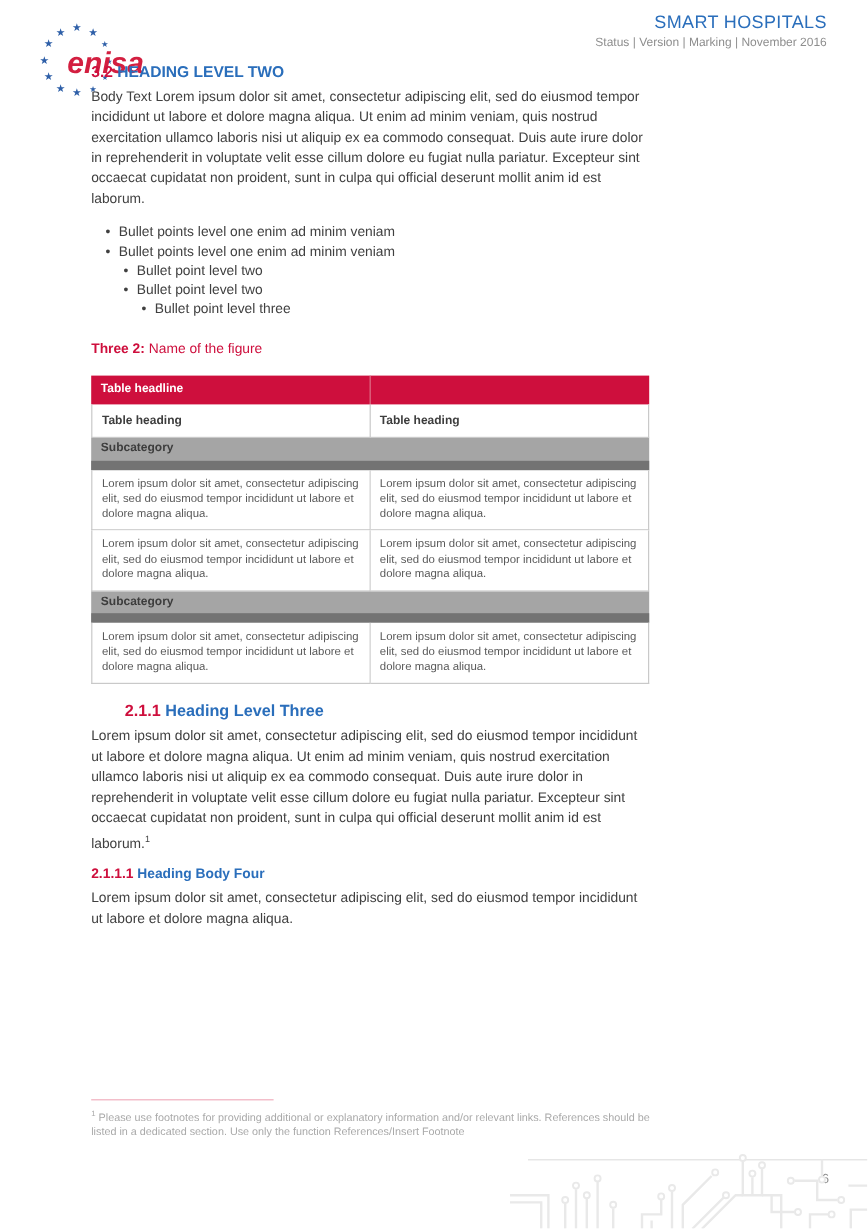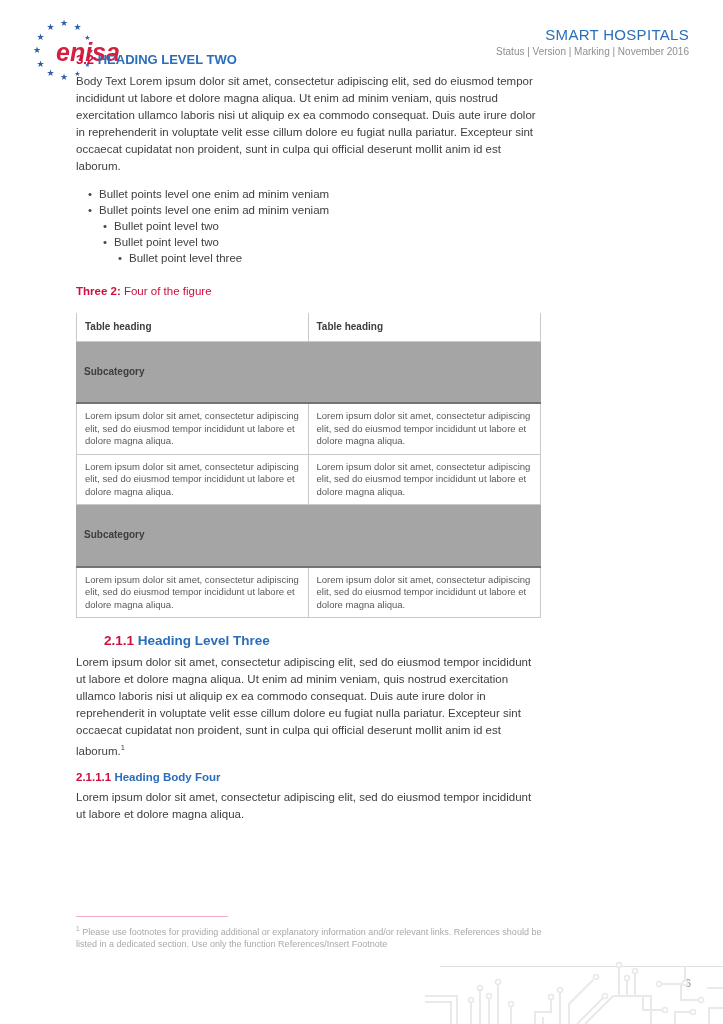--- a/index.html
+++ b/index.html
@@ -6,21 +6,21 @@
   .page {
     position:relative; width:723px; height:1024px; background:#fff;
     font-family:"Liberation Sans", sans-serif; color:#404040; overflow:hidden;
   }
 
   
   .logo { position:absolute; left:28px; top:12px; width:120px; height:80px; }
   .star { fill:var(--star-blue,#2E5FA8); }
   .logo-word { fill:var(--logo-red,#D31F40); font-family:"Liberation Sans",sans-serif;
                font-style:italic; font-weight:bold; font-size:25px; }
-  .header-right { position:absolute; right:34px; top:26px; text-align:right; }
+  .header-right { position:absolute; right:34px; top:10px; text-align:right; }
   .doc-title { font-size:15px; letter-spacing:.3px; color:var(--blue,#2A6EBB); }
   .doc-meta  { font-size:10px; color:#8E8E8E; margin-top:3px; }
 
   
   .content { position:absolute; left:76px; top:0; width:472px; }
   .h1 { margin:106px 0 0 0; font-size:29px; font-weight:400; letter-spacing:.5px;
         color:var(--red,#CE0F3D); }
   .h2 { margin-top:52px; font-size:13px; font-weight:bold; }
   .h3 { margin-top:15px; font-size:13.5px; font-weight:bold;margin-left:28px; }
   .h4 { margin-top:11px; font-size:11.5px; font-weight:bold; }
@@ -45,21 +45,21 @@
   table.doc-table { margin-top:16px; width:465px; border-collapse:separate; border-spacing:0;
                     font-size:9.5px; table-layout:fixed; }
   .doc-table td { vertical-align:top; padding:6px 8px; line-height:12.5px; color:#595959; }
   tr.r-headline td { background:var(--red,#CE0F3D); color:#fff; font-weight:bold;
                      font-size:10px; padding:6px 8px 5px 8px; }
   tr.r-headline td:first-child { border-right:1px solid #E0798E; }
   tr.r-heading td { font-weight:bold; color:#3D3D3D; font-size:10px; padding:8px 8px 7px 8px;
                     border-right:1px solid #C9C9C9; border-bottom:1px solid #C9C9C9; }
   tr.r-heading td:first-child { border-left:1px solid #C9C9C9; }
   tr.r-sub td { background:var(--subcategory-gray,#A5A5A5); color:#3D3D3D; font-weight:bold;
-                font-size:10px; padding:24px 8px; border-bottom:2px solid #737373; }
+                font-size:10px; padding:3px 8px; border-bottom:8px solid #737373; }
   tr.r-body td { background:#fff; border-right:1px solid #C9C9C9;
                  border-bottom:1px solid #C9C9C9; }
   tr.r-body td:first-child { border-left:1px solid #C9C9C9; }
 
   
   .footnote { position:absolute; left:76px; top:916px; width:500px; }
   .fn-rule { width:152px; border-top:1px solid #F0AEBE; margin-bottom:6px; }
   .fn-text { font-size:9px; line-height:11.5px; color:#A9A9A9; width:482px; }
   .fn-text sup { font-size:6.5px; }
 
@@ -112,25 +112,29 @@
     <div class="bullets">
       <div class="bullet lvl1"><span class="bm">•</span><span>Bullet points level one enim ad minim veniam</span></div>
       <div class="bullet lvl1"><span class="bm">•</span><span>Bullet points level one enim ad minim veniam</span></div>
       <div class="bullet lvl2"><span class="bm">•</span><span>Bullet point level two</span></div>
       <div class="bullet lvl2"><span class="bm">•</span><span>Bullet point level two</span></div>
       <div class="bullet lvl3"><span class="bm">•</span><span>Bullet point level three</span></div>
     </div>
 
     <p class="fig-caption">
       <span class="lbl">Three 2:</span>
-      <span>Four of the figure</span>
+      <span>Name of the figure</span>
     </p>
 
     <table class="doc-table">
       <tbody>
+        <tr class="r-headline">
+          <td>Table headline</td>
+          <td></td>
+        </tr>
         <tr class="r-heading">
           <td>Table heading</td>
           <td>Table heading</td>
         </tr>
         <tr class="r-sub">
           <td colspan="2">Subcategory</td>
         </tr>
         <tr class="r-body">
           <td>Lorem ipsum dolor sit amet, consectetur adipiscing elit, sed do eiusmod tempor incididunt ut labore et dolore magna aliqua.</td>
           <td>Lorem ipsum dolor sit amet, consectetur adipiscing elit, sed do eiusmod tempor incididunt ut labore et dolore magna aliqua.</td>

